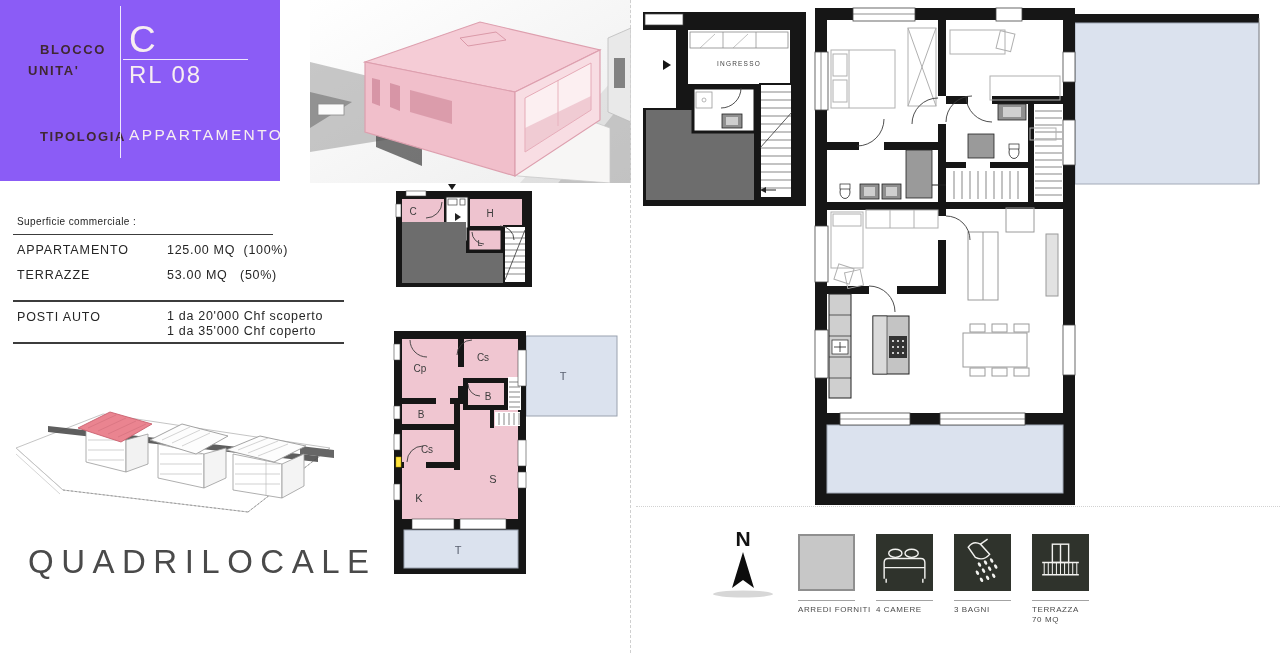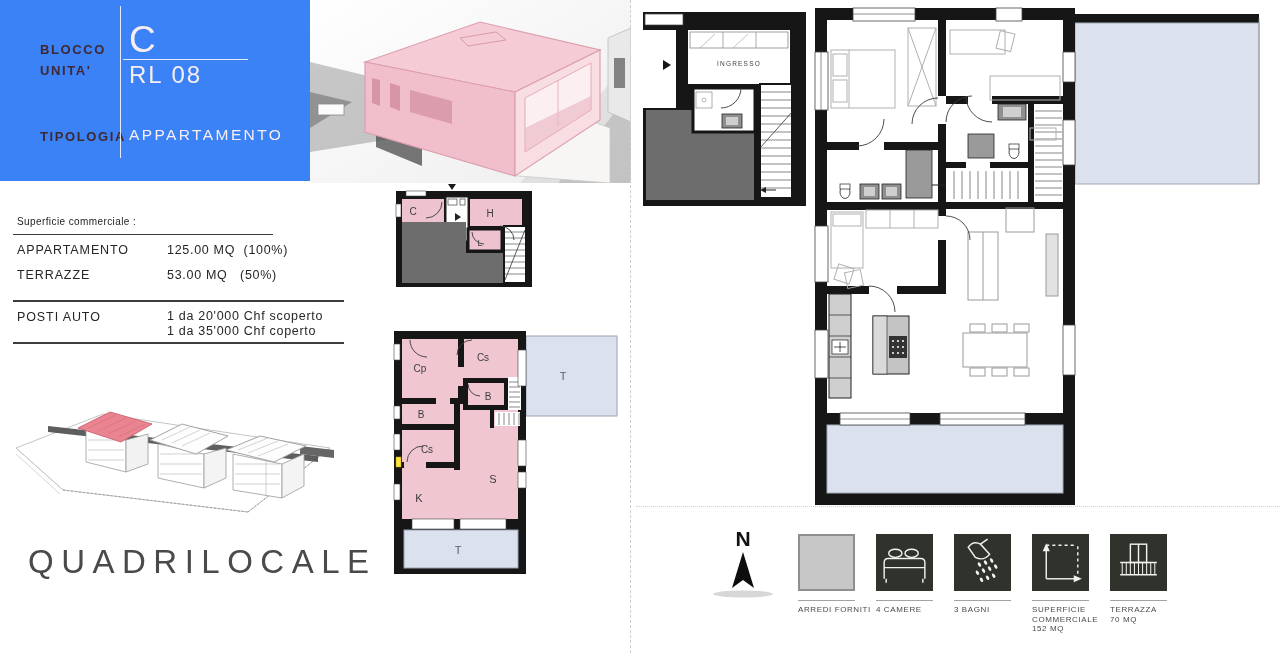--- a/index.html
+++ b/index.html
@@ -1,21 +1,21 @@
 <!DOCTYPE html>
 <html><head>
 <meta charset="utf-8">
 <style>
   html,body{margin:0;padding:0;background:#fff;}
   .page{position:relative;width:1280px;height:653px;background:#ffffff;overflow:hidden;
         font-family:"Liberation Sans", sans-serif;color:#2c2c2c;}
   .abs{position:absolute;}
 
   
-  .header-block{left:0;top:0;width:310px;height:181px;background:#3b82f6;}
+  .header-block{left:0;top:0;width:280px;height:181px;background:#8b5cf6;}
   .hdr-label{position:absolute;font-size:13px;letter-spacing:1.6px;color:#402833;font-weight:bold;}
   .hdr-big{position:absolute;color:#f7eef1;line-height:1;letter-spacing:2px;}
   .hdr-vline{position:absolute;left:120px;top:6px;width:1px;height:152px;background:rgba(255,255,255,.85);}
   .hdr-hline{position:absolute;left:123px;top:59px;width:125px;height:1px;background:rgba(255,255,255,.85);}
 
   
   .info-block{left:13px;top:212px;width:345px;height:160px;font-size:12.5px;}
   .info-title{position:absolute;left:4px;top:4px;font-size:10px;color:#1e1e1e;letter-spacing:.4px;}
   .rule{position:absolute;background:#3c3c3c;}
   .info-row{position:absolute;left:4px;letter-spacing:.9px;color:#262626;}
@@ -43,21 +43,21 @@
 </style>
 </head>
 <body>
 
 <div class="page">
 
   <section class="abs header-block">
     <div class="hdr-label" style="left:40px;top:42px;">BLOCCO</div>
     <div class="hdr-big" style="left:129px;top:21px;font-size:37px;">C</div>
     <div class="hdr-hline"></div>
-    <div class="hdr-label" style="left:40px;top:63px;">UNITA'</div>
+    <div class="hdr-label" style="left:28px;top:63px;">UNITA'</div>
     <div class="hdr-big" style="left:129px;top:63px;font-size:24px;">RL 08</div>
     <div class="hdr-label" style="left:40px;top:129px;">TIPOLOGIA</div>
     <div class="hdr-big" style="left:129px;top:127px;font-size:15.5px;letter-spacing:2.4px;">APPARTAMENTO</div>
     <div class="hdr-vline"></div>
   </section>
 
   <svg class="abs" style="left:310px;top:0;" width="321" height="183" viewBox="0 0 321 183">
     <defs>
       <linearGradient id="hg" x1="0" y1="0" x2="1" y2="1">
         <stop offset="0" stop-color="#ffffff"></stop>
@@ -445,40 +445,20 @@
         </div>
         <div class="legend-line"></div>
         <div class="legend-label">
             <span>3 BAGNI</span>
           </div>
       </div>
       <div class="legend-item">
         <div class="legend-sq">
           <svg width="57" height="57" viewBox="0 0 56 56">
             <g fill="none" stroke="#f2f2ef" stroke-width="1.4">
-              <line x1="14" y1="44" x2="14" y2="15"></line>
-              <line x1="14" y1="44" x2="43" y2="44"></line>
-              <line x1="14" y1="11" x2="44" y2="11" stroke-dasharray="3,3"></line>
-              <line x1="45" y1="12" x2="45" y2="40" stroke-dasharray="3,3"></line>
-            </g>
-            <polygon points="14,9 10.5,17 17.5,17" fill="#f2f2ef"></polygon>
-            <polygon points="49,44 41,40.5 41,47.5" fill="#f2f2ef"></polygon>
-          </svg>
-        </div>
-        <div class="legend-line"></div>
-        <div class="legend-label">
-          <span>SUPERFICIE</span>
-          <span>COMMERCIALE</span>
-          <span>152 MQ</span>
-        </div>
-      </div>
-      <div class="legend-item">
-        <div class="legend-sq">
-          <svg width="57" height="57" viewBox="0 0 56 56">
-            <g fill="none" stroke="#f2f2ef" stroke-width="1.4">
               <rect x="20" y="10" width="16" height="18"></rect>
               <line x1="28" y1="10" x2="28" y2="28"></line>
               <line x1="10" y1="28" x2="46" y2="28"></line>
               <line x1="10" y1="40" x2="46" y2="40"></line>
               <path d="M12,28 V40 M16,28 V40 M20,28 V40 M24,28 V40 M28,28 V40 M32,28 V40 M36,28 V40 M40,28 V40 M44,28 V40" stroke-width="1"></path>
             </g>
           </svg>
         </div>
         <div class="legend-line"></div>
         <div class="legend-label">

